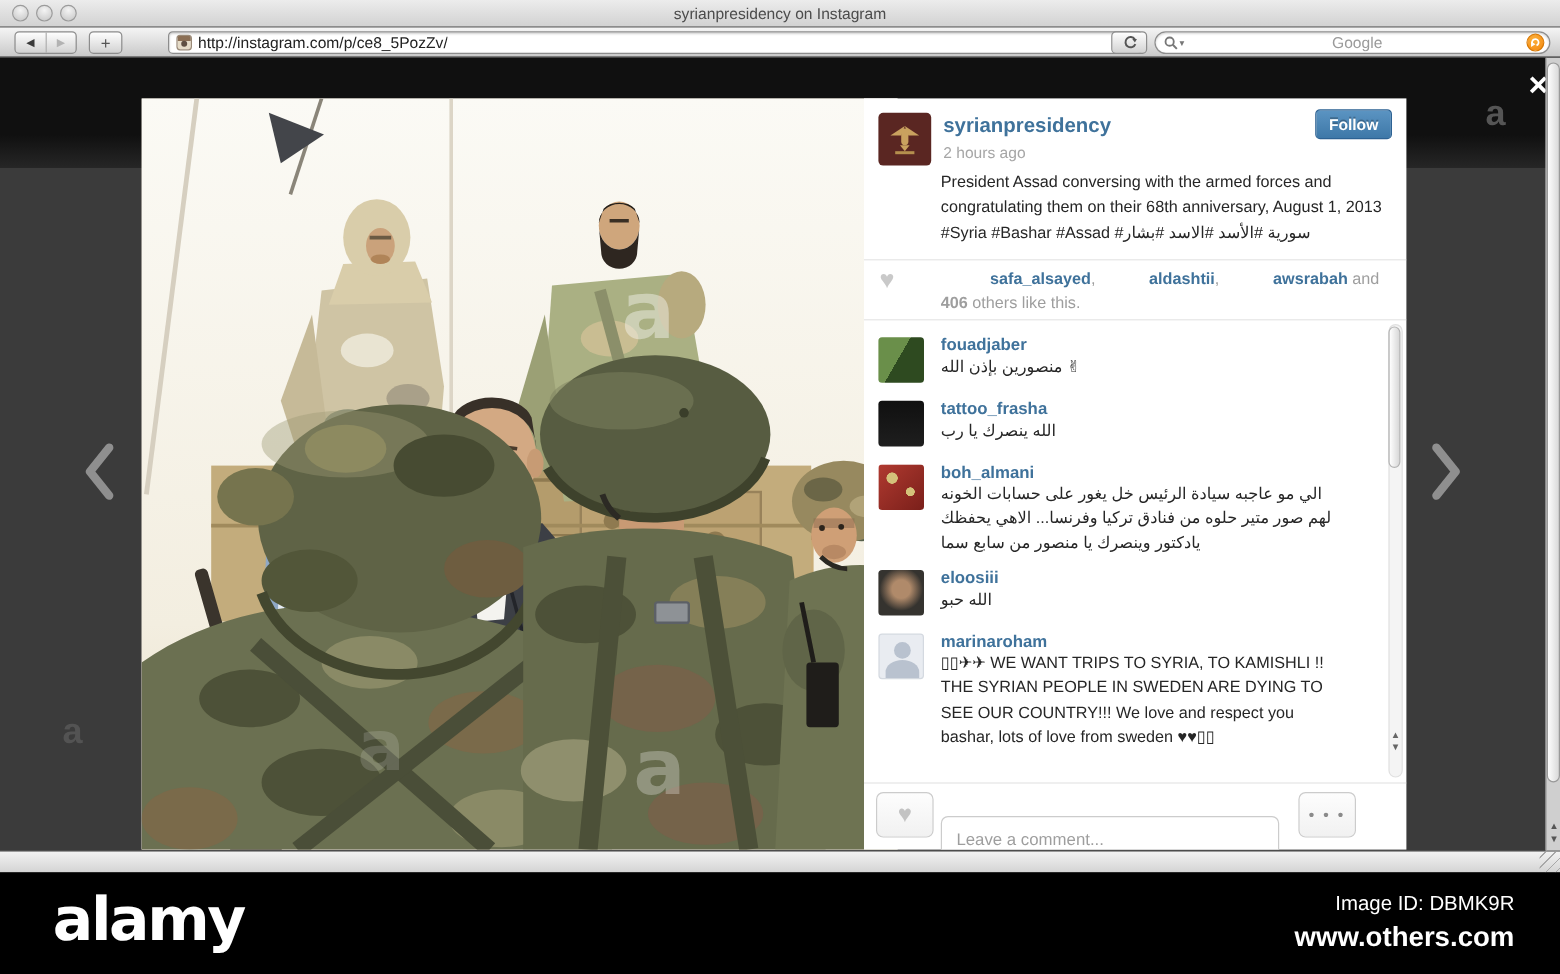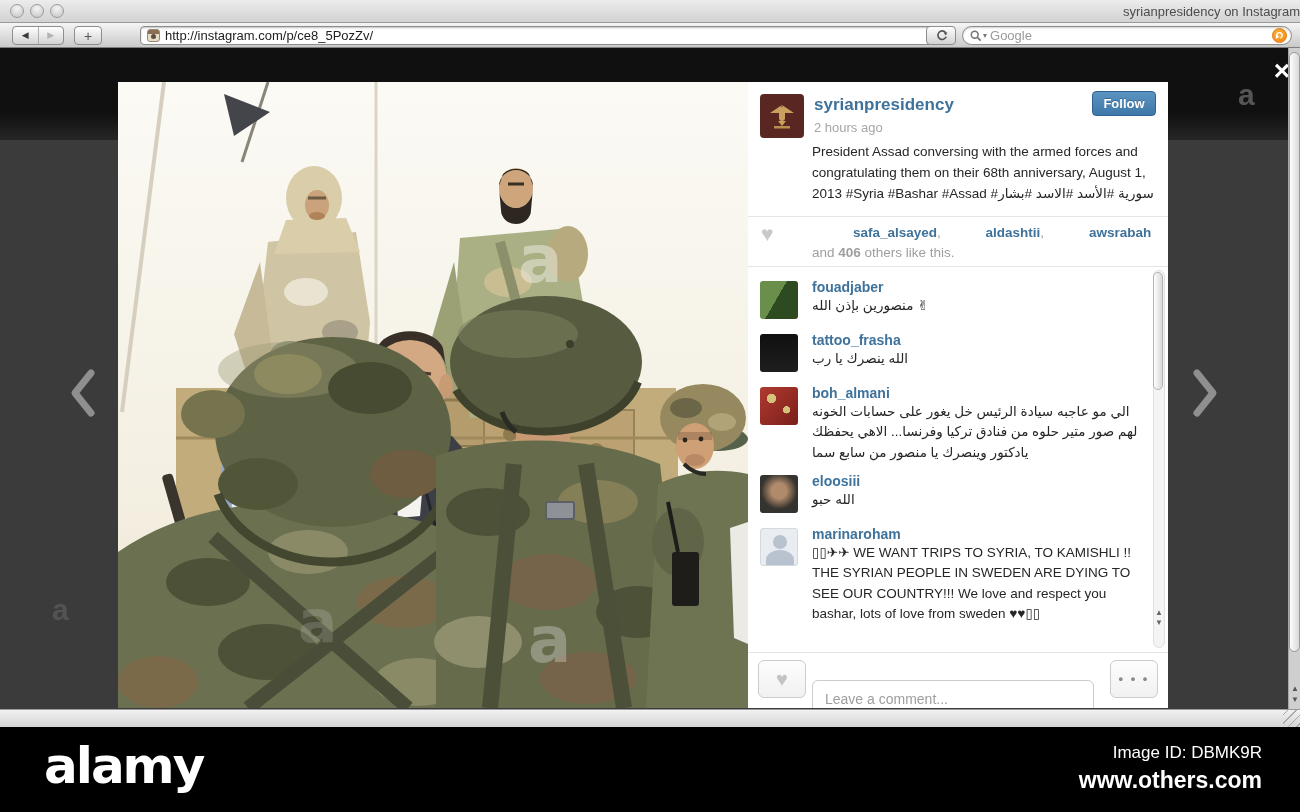--- a/index.html
+++ b/index.html
@@ -6,21 +6,21 @@
   html,body { width:1300px; height:812px; }
   body { font-family:"Liberation Sans","DejaVu Sans",sans-serif; background:#000; position:relative; overflow:hidden; }
 
   
   .window { position:absolute; left:0; top:0; width:1300px; height:727px; background:#3b3b3b; }
   .titlebar { position:absolute; left:0; top:0; width:100%; height:23px;
     background:linear-gradient(#ececec,#d2d2d2); border-bottom:1px solid #9a9a9a; }
   .tl { position:absolute; top:4px; width:14px; height:14px; border-radius:50%;
     background:radial-gradient(circle at 50% 30%, #f4f4f4, #c4c4c4); border:1px solid #9b9b9b; }
   .tl.close{ left:10px; } .tl.min{ left:30px; } .tl.zoom{ left:50px; }
-  .win-title { position:absolute; left:0; right:0; top:4px; text-align:right;
+  .win-title { position:absolute; left:0; right:0; top:4px; text-align:center;
     font-size:13px; color:#4c4c4c; }
   .toolbar { position:absolute; left:0; top:23px; width:100%; height:25px;
     background:linear-gradient(#f5f5f5,#c9c9c9); border-bottom:1px solid #7e7e7e; }
   .tb-btn { position:absolute; top:3px; height:19px; border:1px solid #8d8d8d; border-radius:4px;
     background:linear-gradient(#fefefe,#d2d2d2); display:flex; align-items:center; justify-content:center;
     font-size:10px; color:#444; }
   .seg { left:12px; width:52px; padding:0; }
   .seg span { flex:1; text-align:center; font-size:9px; line-height:17px; }
   .seg .back { color:#3a3a3a; border-right:1px solid #aeaeae; }
   .seg .fwd { color:#b3b3b3; }
@@ -31,36 +31,36 @@
   .favicon { width:13px; height:13px; border-radius:3px; margin-right:5px; flex:none;
     background:linear-gradient(#8b6f55 0 4px, #e6dcc8 4px 100%); position:relative; border:1px solid #9a8a78; }
   .favicon::after { content:""; position:absolute; left:3px; top:4px; width:5px; height:5px;
     border-radius:50%; background:#5f4f42; }
   .urltext { font-size:13px; color:#222; white-space:nowrap; overflow:hidden; }
   .reload { left:926px; width:30px; }
   .searchfield { position:absolute; left:962px; top:3px; width:330px; height:19px; background:#fff;
     border:1px solid #8d8d8d; border-radius:10px; box-shadow:inset 0 1px 2px rgba(0,0,0,.2);
     display:flex; align-items:center; padding:0 4px 0 7px; }
   .search-input { border:none; outline:none; flex:1; font-size:13px; color:#333; background:transparent;
-    font-family:inherit; }
+    font-family:inherit;text-align:center; }
   .search-input::placeholder { color:#9a9a9a; }
   .mag-caret { font-size:8px; color:#777; margin:0 3px 0 1px; }
   .snapback { width:15px; height:15px; border-radius:50%; flex:none;
     background:radial-gradient(circle at 40% 30%, #fbb03b, #f7941d 70%); border:1px solid #d97a06;
     display:flex; align-items:center; justify-content:center; }
 
   
   .content { position:absolute; left:0; top:48px; width:1300px; height:661px; background:#3b3b3b; overflow:hidden; }
   .blackband { position:absolute; left:0; top:0; width:100%; height:92px;
     background:linear-gradient(#101010 70%, #262626); }
   .bg-a { position:absolute; color:#9a9a9a; font-weight:bold; font-size:30px; opacity:.5; }
 
   .photo { position:absolute; left:118px; top:34px; width:630px; height:626px; background:#efe9dc; }
 
-  .panel { position:absolute; left:748px; top:34px; width:420px; height:626px; background:#fff; overflow:hidden; }
+  .panel { position:absolute; left:720px; top:34px; width:452px; height:626px; background:#fff; overflow:hidden; }
   .pv-avatar { position:absolute; left:12px; top:12px; width:44px; height:44px; border-radius:4px;
     background:#5a2622; display:flex; align-items:center; justify-content:center; }
   .pv-user { position:absolute; left:66px; top:13px; font-size:17px; font-weight:bold; color:#3f729b; }
   .pv-time { position:absolute; left:66px; top:38px; font-size:13px; color:#a6a6a6; }
   .follow-btn { position:absolute; right:12px; top:9px; width:64px; height:25px; border-radius:4px;
     background:linear-gradient(#5b94c2,#3e78a8); border:1px solid #2d6293; color:#fff; font-weight:bold;
     font-size:13px; text-align:center; line-height:23px; text-shadow:0 -1px 0 rgba(0,0,0,.25); }
   .caption { position:absolute; left:64px; top:60px; right:10px; font-size:13.5px; line-height:1.55;
     color:#262626; }
   .divider { position:absolute; left:0; right:0; height:1px; background:#e5e5e5; }

